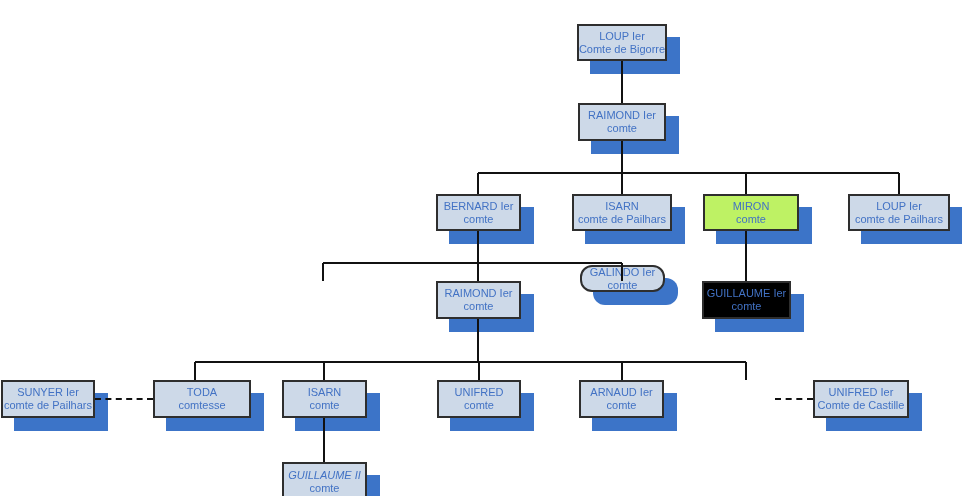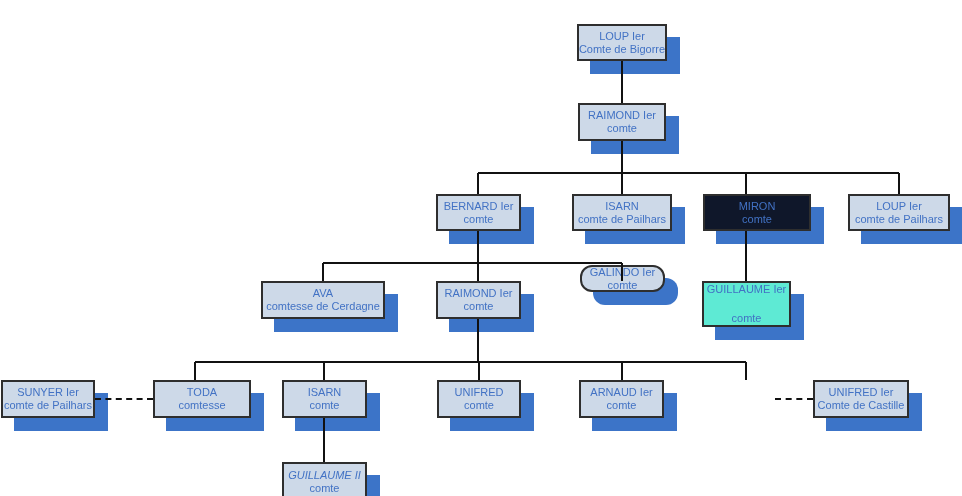--- a/index.html
+++ b/index.html
@@ -89,41 +89,37 @@
       <span class="title" style="color: rgb(66, 114, 196);">comte</span>
     </div>
     <div class="node with-shadow" style="left: 436px; top: 175px; width: 85px; height: 37px; background: rgb(205, 217, 232); border-color: rgb(46, 46, 46); box-shadow: rgb(60, 116, 200) 13px 13px 0px 0px;">
       <span class="name" style="color: rgb(66, 114, 196);">BERNARD Ier</span>
       <span class="title" style="color: rgb(66, 114, 196);">comte</span>
     </div>
     <div class="node with-shadow" style="left: 572px; top: 175px; width: 100px; height: 37px; background: rgb(205, 217, 232); border-color: rgb(46, 46, 46); box-shadow: rgb(60, 116, 200) 13px 13px 0px 0px;">
       <span class="name" style="color: rgb(66, 114, 196);">ISARN</span>
       <span class="title" style="color: rgb(66, 114, 196);">comte de Pailhars</span>
     </div>
-    <div class="node with-shadow" style="left: 703px; top: 175px; width: 108px; height: 37px; background: #0f172a; border-color: rgb(46, 46, 46); box-shadow: rgb(60, 116, 200) 13px 13px 0px 0px;">
+    <div class="node with-shadow" style="left: 703px; top: 175px; width: 96px; height: 37px; background: #bef264; border-color: rgb(46, 46, 46); box-shadow: rgb(60, 116, 200) 13px 13px 0px 0px;">
       <span class="name" style="color: rgb(66, 114, 196);">MIRON</span>
       <span class="title" style="color: rgb(66, 114, 196);">comte</span>
     </div>
     <div class="node with-shadow" style="left: 848px; top: 175px; width: 102px; height: 37px; background: rgb(205, 217, 232); border-color: rgb(46, 46, 46); box-shadow: rgb(60, 116, 200) 13px 13px 0px 0px;">
       <span class="name" style="color: rgb(66, 114, 196);">LOUP Ier</span>
       <span class="title" style="color: rgb(66, 114, 196);">comte de Pailhars</span>
-    </div>
-    <div class="node with-shadow" style="left: 261px; top: 262px; width: 124px; height: 38px; background: rgb(205, 217, 232); border-color: rgb(46, 46, 46); box-shadow: rgb(60, 116, 200) 13px 13px 0px 0px;">
-      <span class="name" style="color: rgb(66, 114, 196);">AVA</span>
-      <span class="title" style="color: rgb(66, 114, 196);">comtesse de Cerdagne</span>
     </div>
     <div class="node with-shadow" style="left: 436px; top: 262px; width: 85px; height: 38px; background: rgb(205, 217, 232); border-color: rgb(46, 46, 46); box-shadow: rgb(60, 116, 200) 13px 13px 0px 0px;">
       <span class="name" style="color: rgb(66, 114, 196);">RAIMOND Ier</span>
       <span class="title" style="color: rgb(66, 114, 196);">comte</span>
     </div>
     <div class="node with-shadow" style="left: 580px; top: 246px; width: 85px; height: 27px; background: rgb(205, 217, 232); border-color: rgb(46, 46, 46); box-shadow: rgb(60, 116, 200) 13px 13px 0px 0px; border-radius: 12px;">
       <span class="name" style="color: rgb(66, 114, 196);">GALINDO Ier</span>
       <span class="title" style="color: rgb(66, 114, 196);">comte</span>
     </div>
-    <div class="node with-shadow" style="left: 702px; top: 262px; width: 89px; height: 46px; background: #5eead4; border-color: rgb(46, 46, 46); box-shadow: rgb(60, 116, 200) 13px 13px 0px 0px; justify-content: space-between;">
+    <div class="node with-shadow" style="left: 702px; top: 262px; width: 89px; height: 38px; background: #000000; border-color: rgb(46, 46, 46); box-shadow: rgb(60, 116, 200) 13px 13px 0px 0px;">
       <span class="name" style="color: rgb(66, 114, 196);">GUILLAUME Ier</span>
       <span class="title" style="color: rgb(66, 114, 196);">comte</span>
     </div>
     <div class="node with-shadow" style="left: 1px; top: 361px; width: 94px; height: 38px; background: rgb(205, 217, 232); border-color: rgb(46, 46, 46); box-shadow: rgb(60, 116, 200) 13px 13px 0px 0px;">
       <span class="name" style="color: rgb(66, 114, 196);">SUNYER Ier</span>
       <span class="title" style="color: rgb(66, 114, 196);">comte de Pailhars</span>
     </div>
     <div class="node with-shadow" style="left: 153px; top: 361px; width: 98px; height: 38px; background: rgb(205, 217, 232); border-color: rgb(46, 46, 46); box-shadow: rgb(60, 116, 200) 13px 13px 0px 0px;">
       <span class="name" style="color: rgb(66, 114, 196);">TODA</span>
       <span class="title" style="color: rgb(66, 114, 196);">comtesse</span>

